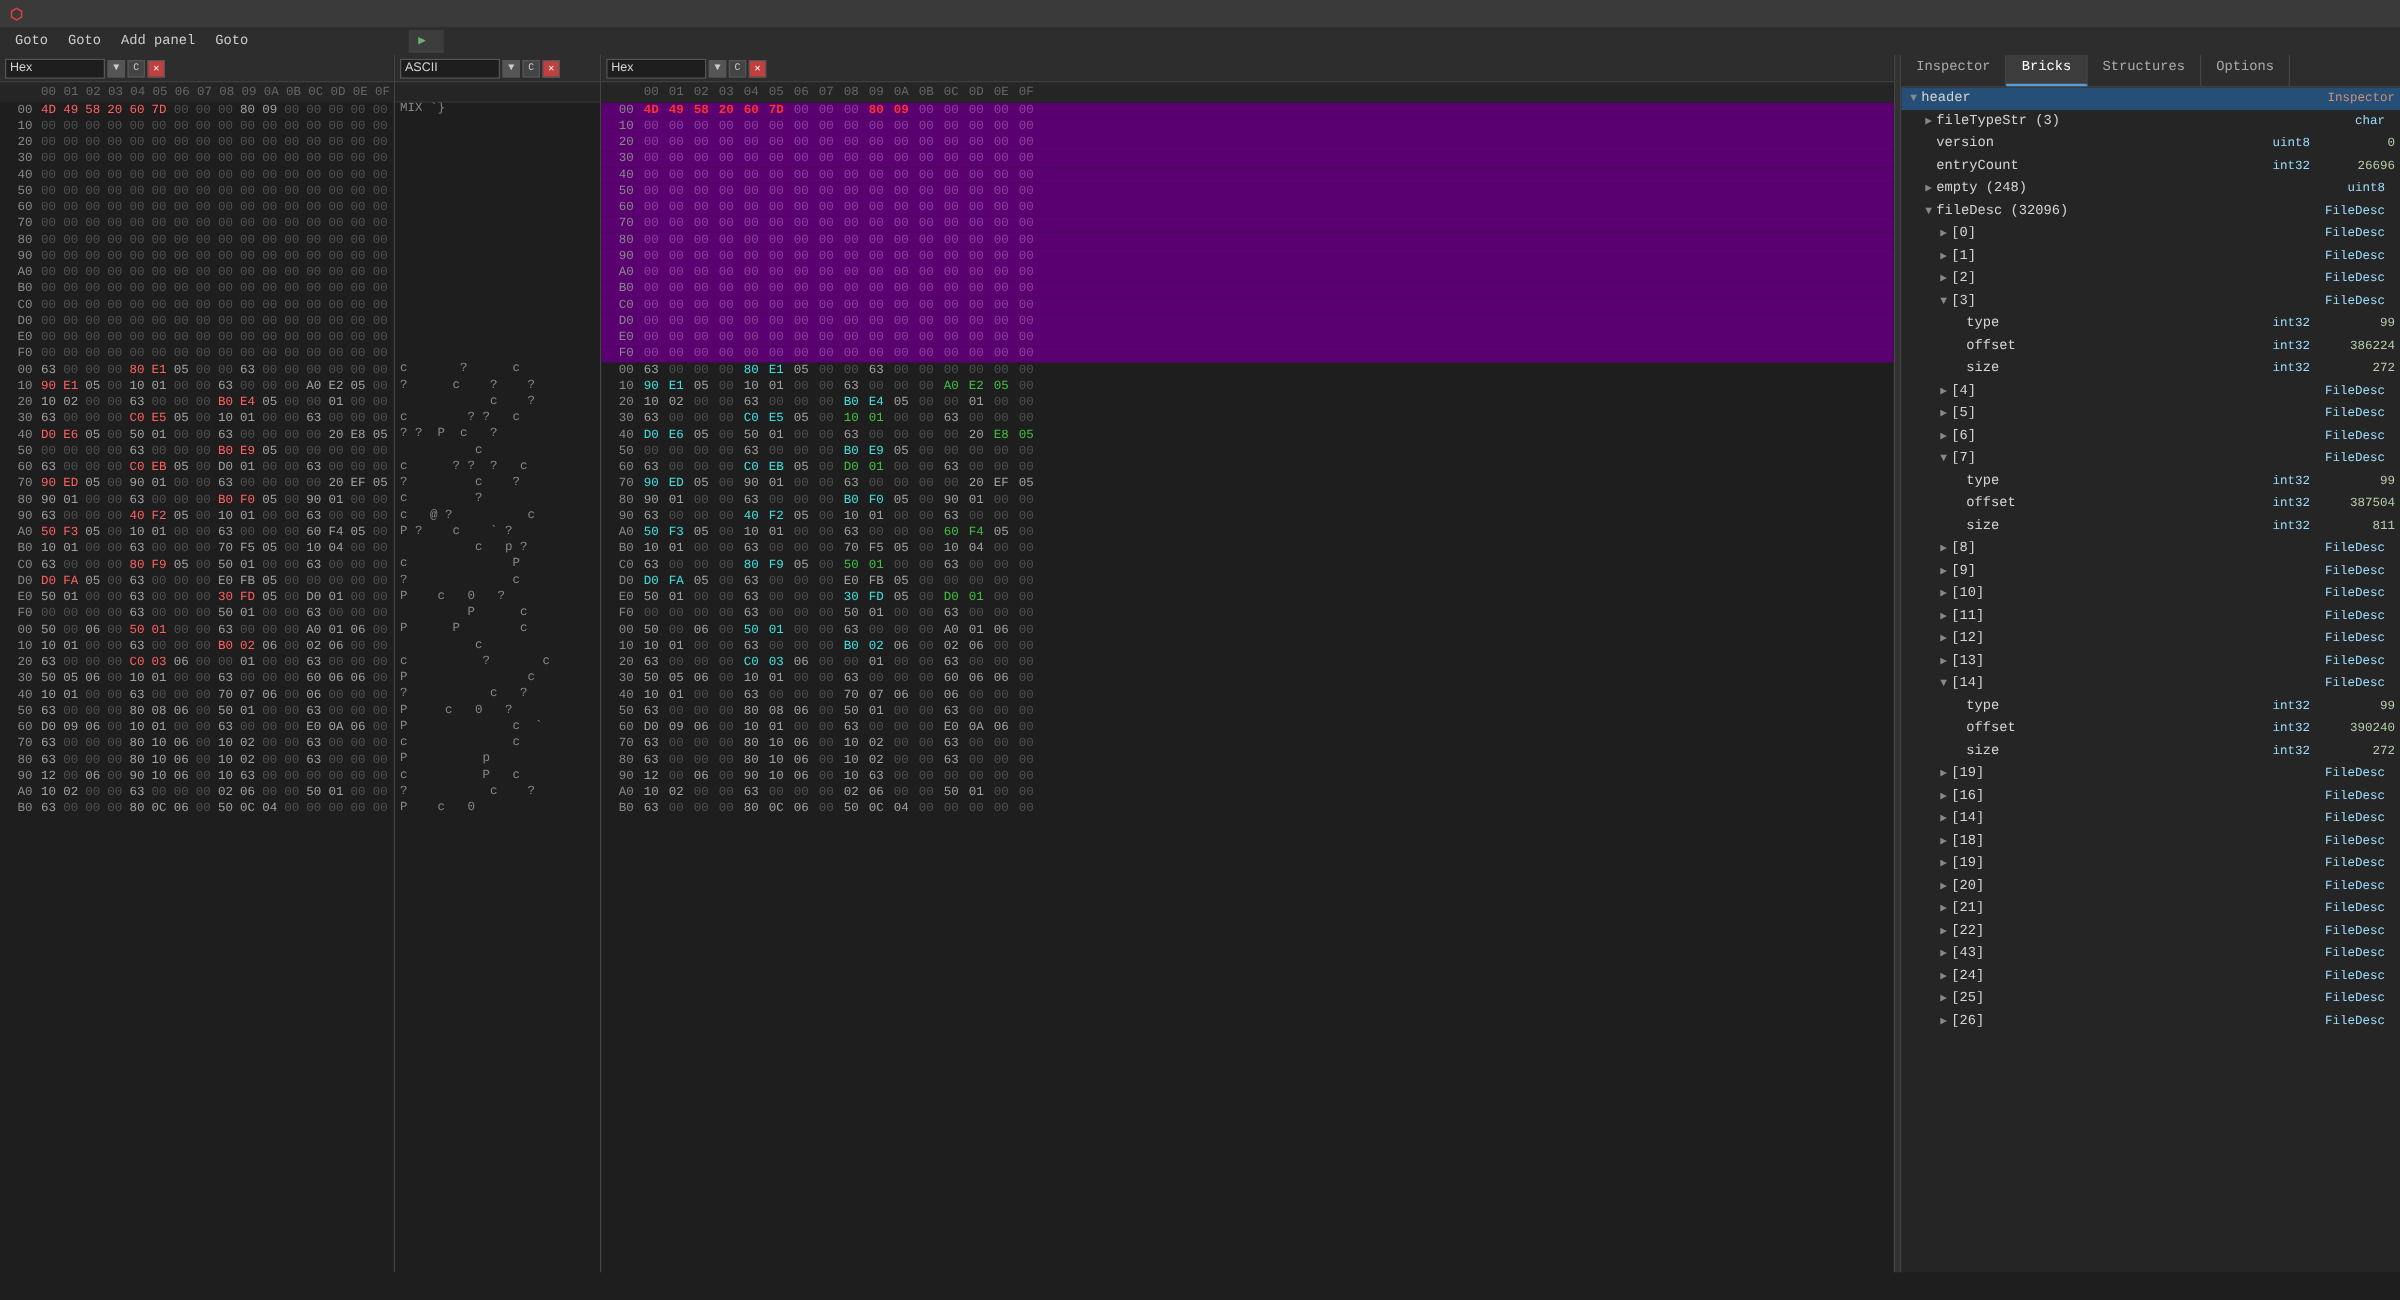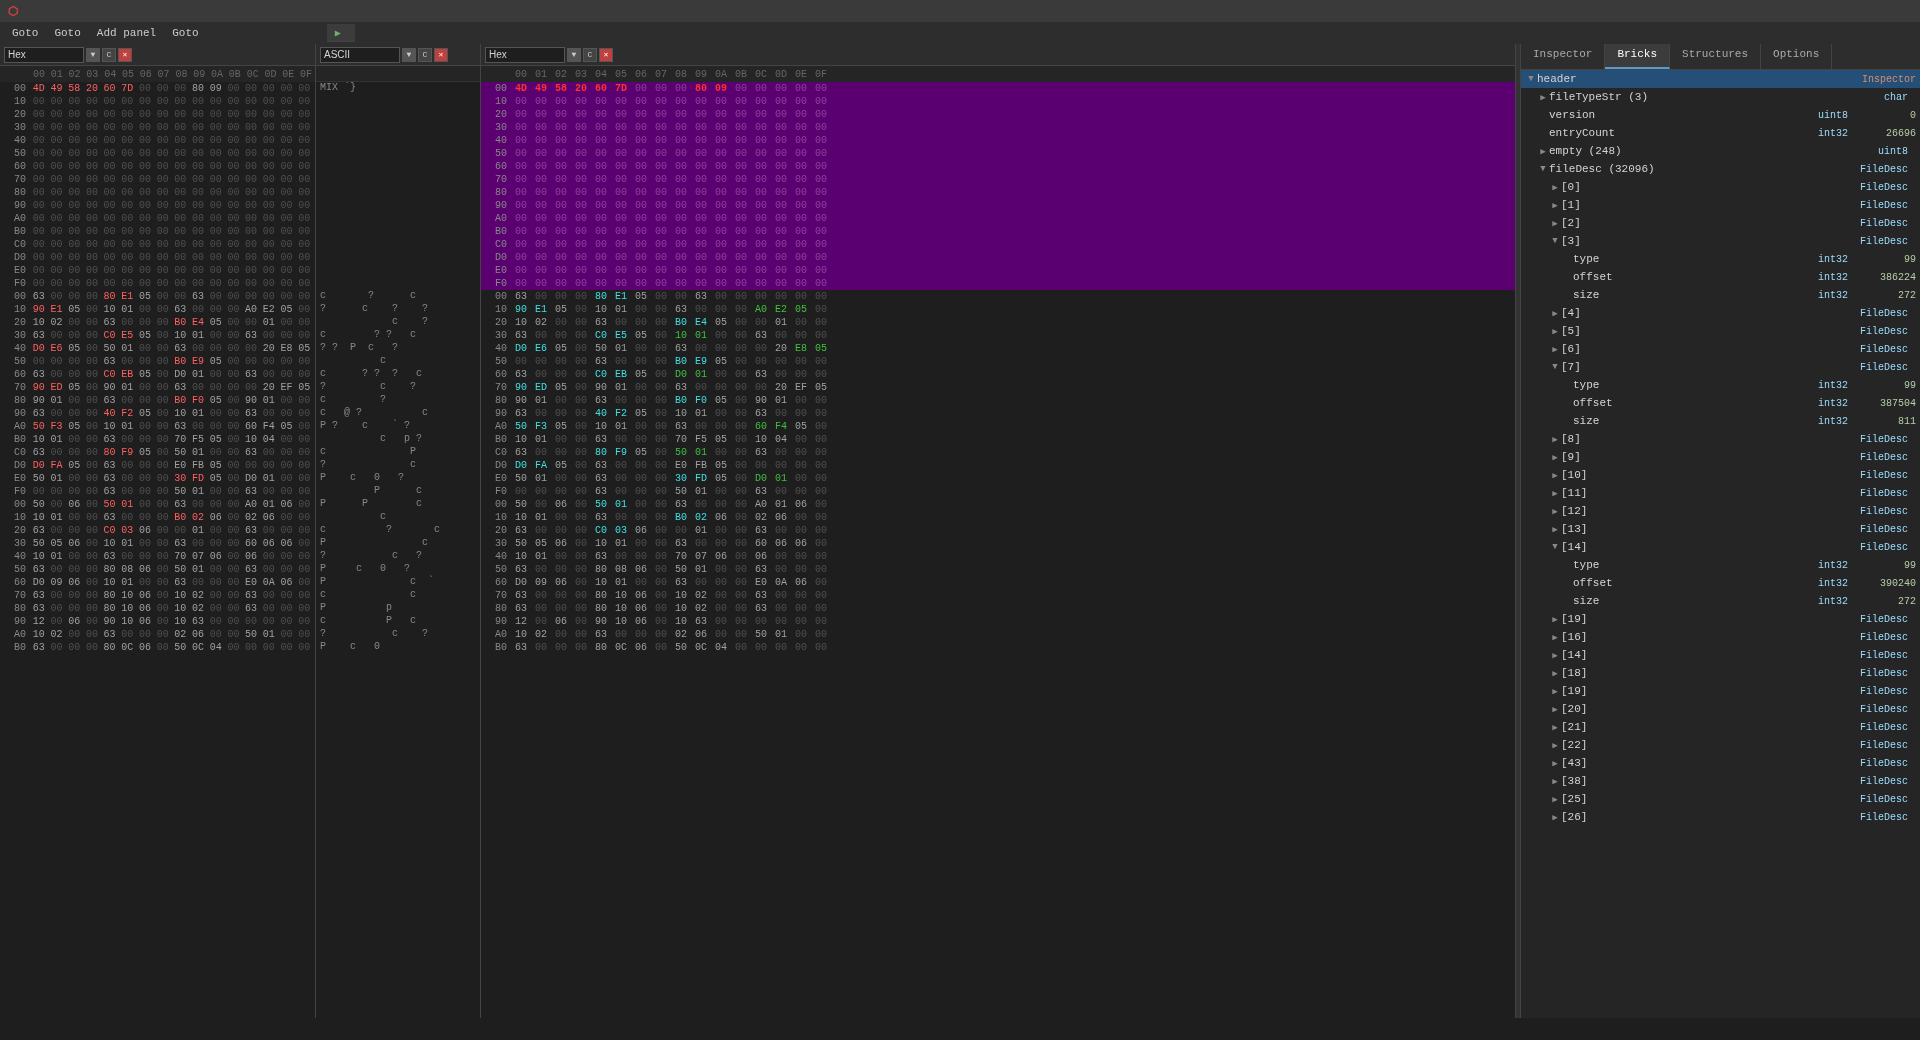--- a/index.html
+++ b/index.html
@@ -2365,21 +2365,21 @@
           <span class="tree-indent"></span>
           <span class="tree-indent"></span>
           <span class="tree-arrow">▶</span>
           <span class="tree-name">[43]</span>
           <span class="tree-type-label">FileDesc</span>
         </div>
         <div class="tree-row">
           <span class="tree-indent"></span>
           <span class="tree-indent"></span>
           <span class="tree-arrow">▶</span>
-          <span class="tree-name">[38]</span>
+          <span class="tree-name">[24]</span>
           <span class="tree-type-label">FileDesc</span>
         </div>
         <div class="tree-row">
           <span class="tree-indent"></span>
           <span class="tree-indent"></span>
           <span class="tree-arrow">▶</span>
           <span class="tree-name">[25]</span>
           <span class="tree-type-label">FileDesc</span>
         </div>
         <div class="tree-row">

